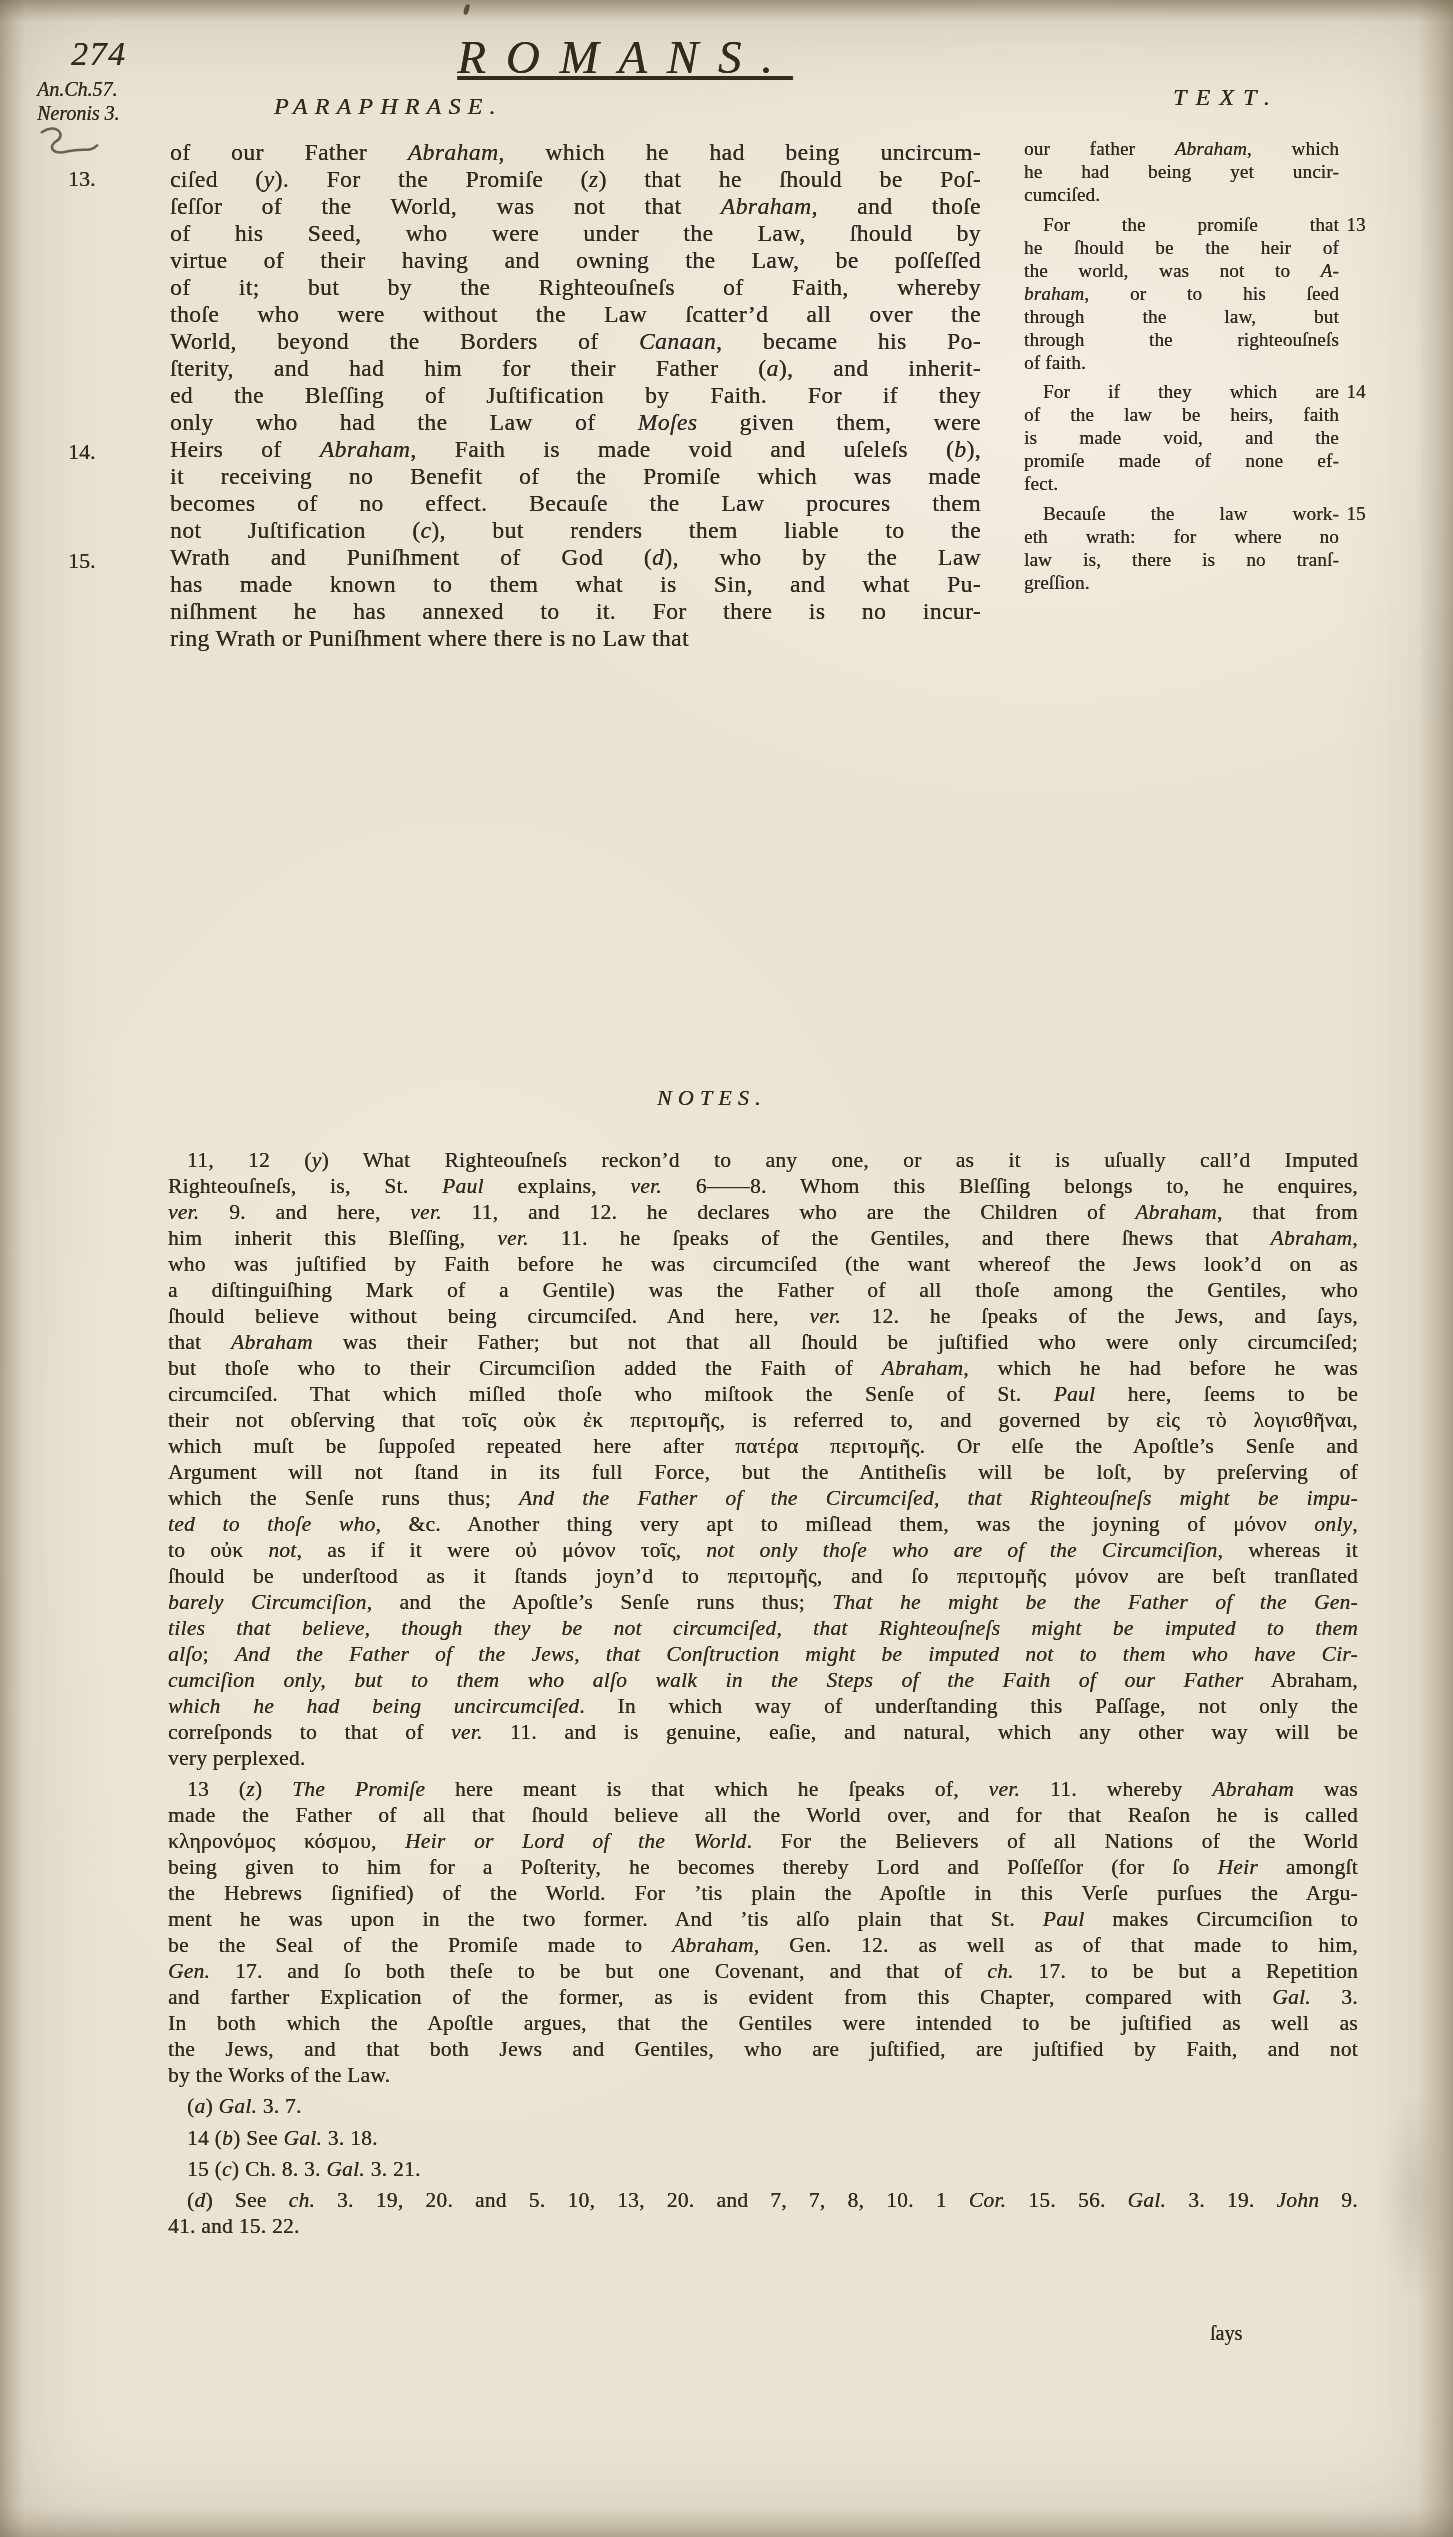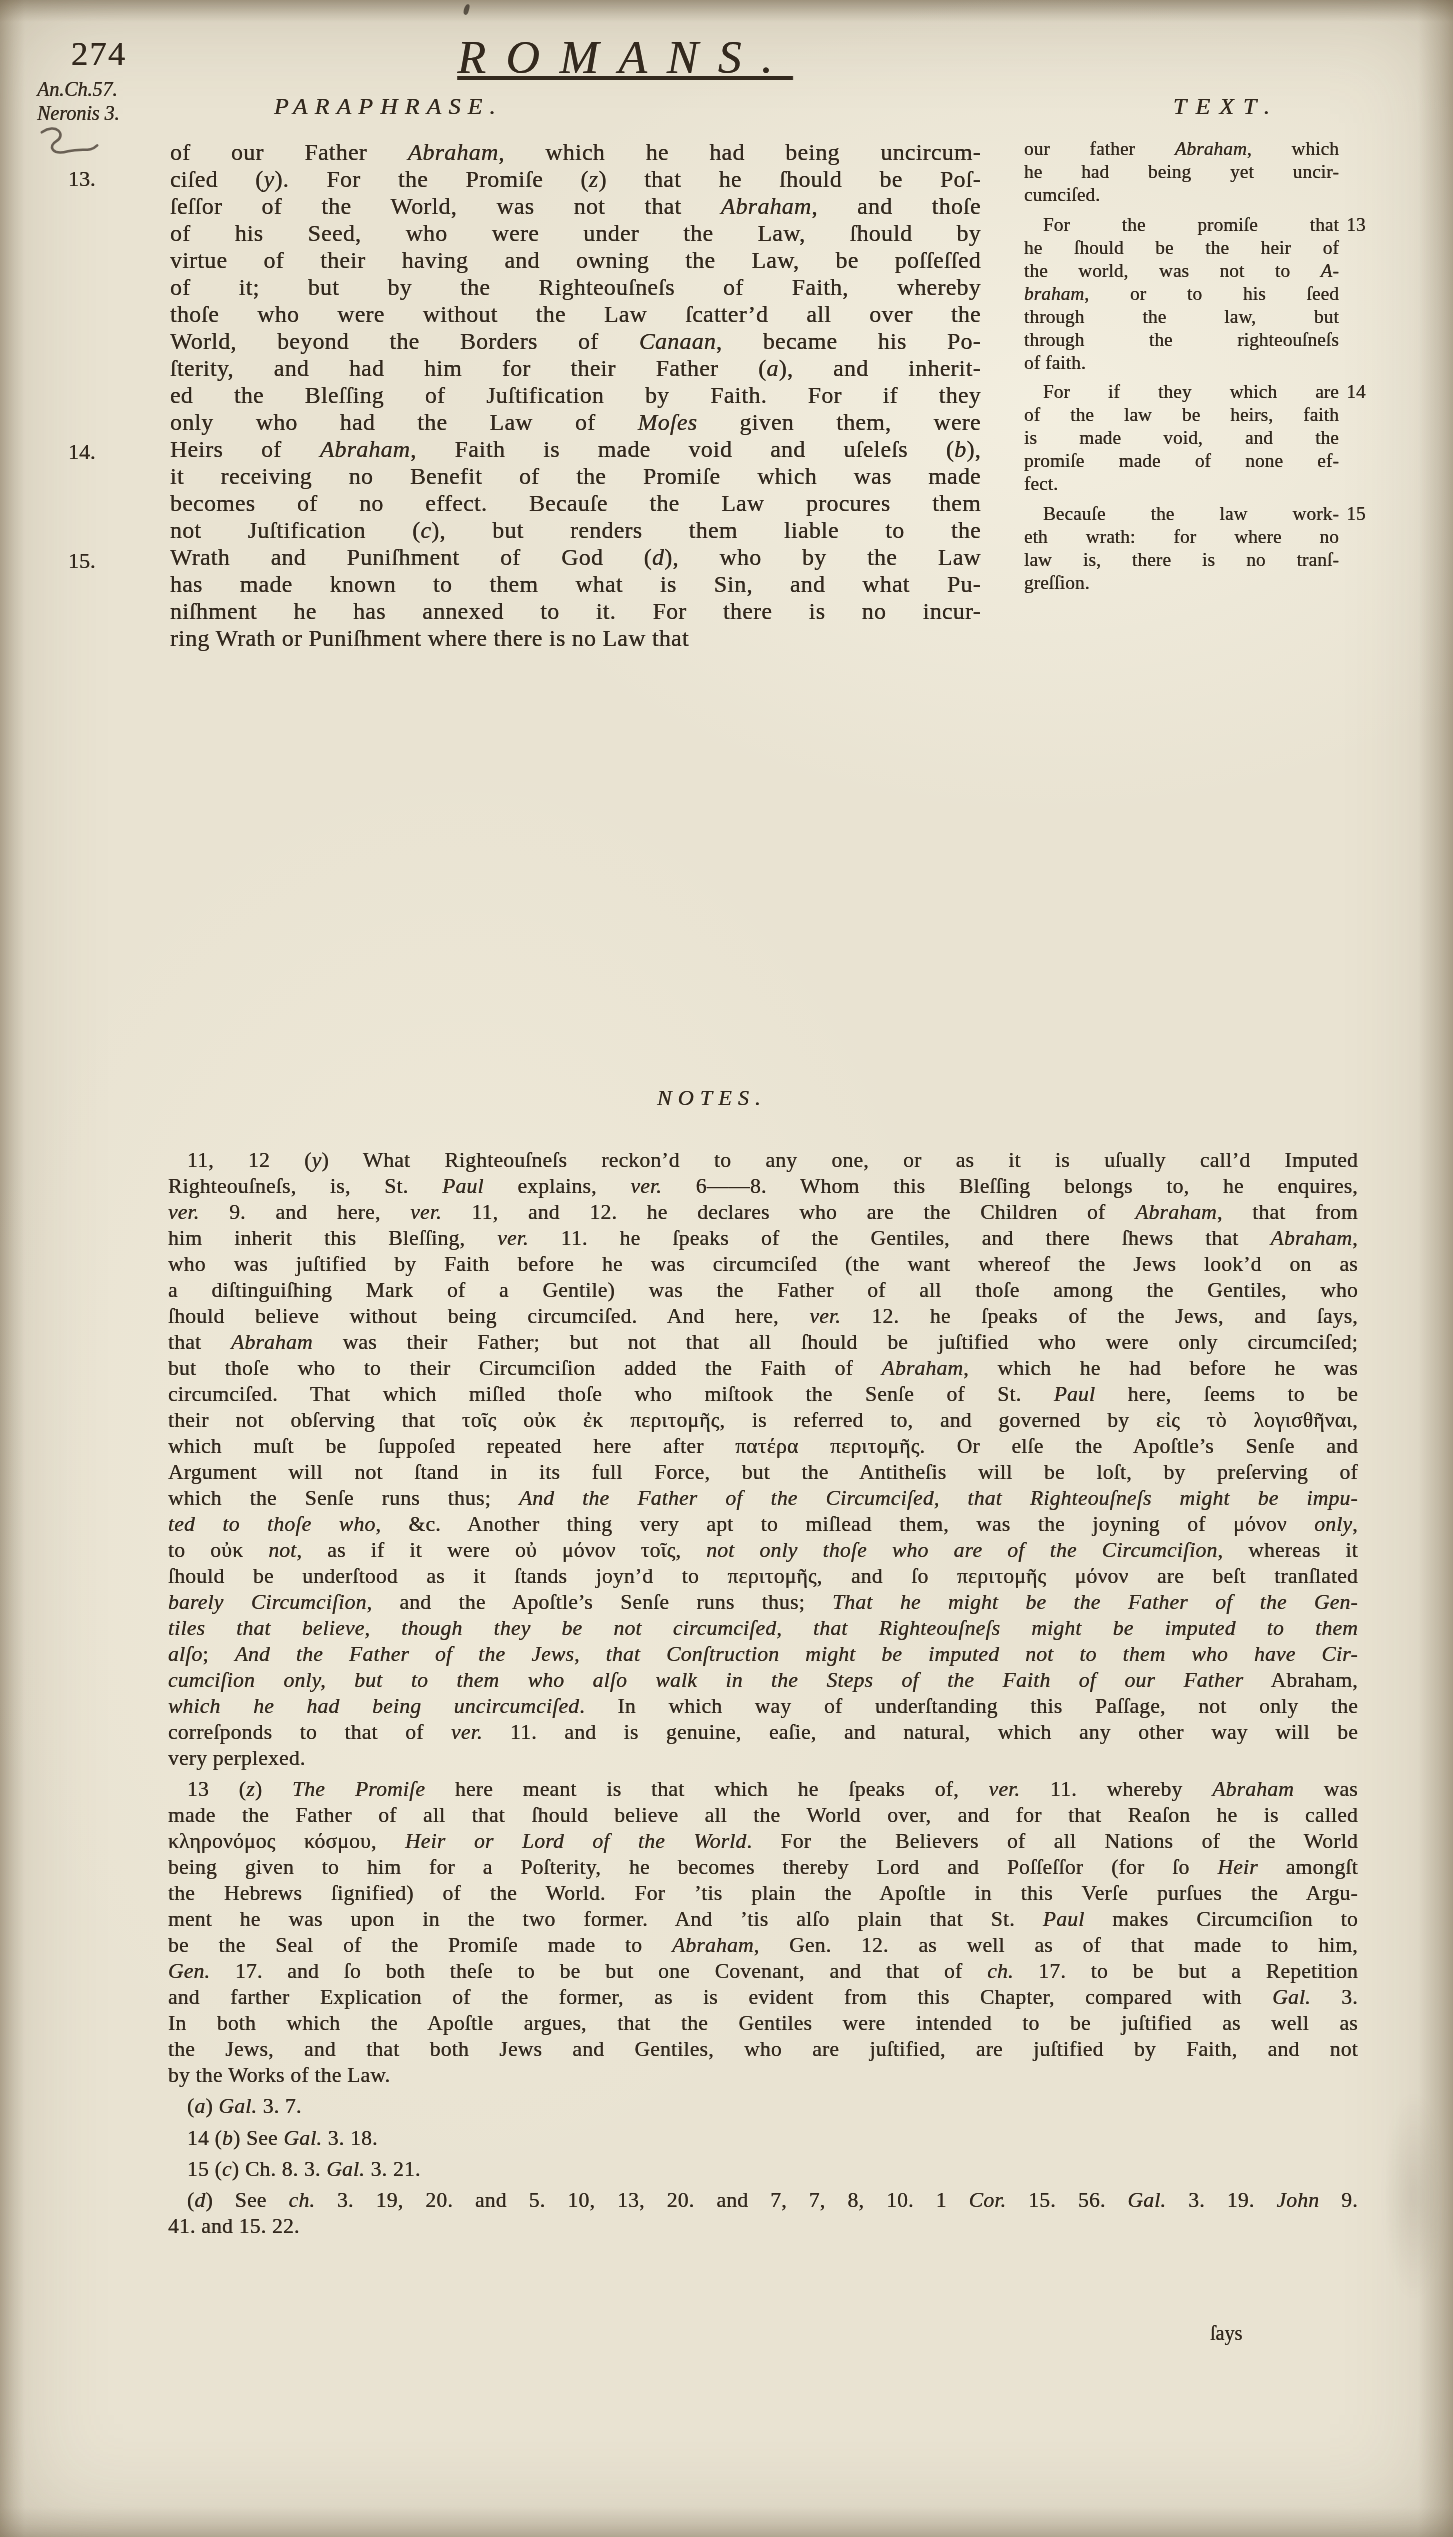--- a/index.html
+++ b/index.html
@@ -16,29 +16,29 @@
       linear-gradient(-90deg, rgba(105,88,60,.32), rgba(105,88,60,0) 35px),
       linear-gradient(180deg, rgba(95,80,55,.40), rgba(95,80,55,0) 22px),
       linear-gradient(0deg, rgba(95,80,55,.26), rgba(95,80,55,0) 31px),
       var(--paper,#e9e3d2);
     box-shadow: inset 0 0 103px rgba(95,78,52,.30), inset 0 0 13.3px rgba(95,78,52,.18);
     text-shadow: 0.2px 0 0 currentColor;
   }
 
   .abs { position:absolute; }
 
-  .page-number { left:71px; top:35px; font-size:34px; letter-spacing:1.5px; }
+  .page-number { left:71px; top:35px; font-size:34px; font-style:italic; letter-spacing:1.5px; }
   .title { left:625px; top:29.5px; transform:translateX(-50%); white-space:nowrap;
            font-size:47px; font-style:italic; font-weight:normal; letter-spacing:0.42em;text-decoration:underline; }
   .margin-note { left:37px; top:78px; font-style:italic; font-size:20px; line-height:23.6px; white-space:nowrap; }
   .ornament { left:37px; top:125px; }
 
   .col-head { font-style:italic; font-size:24px; letter-spacing:0.30em; white-space:nowrap; }
   .para-head { left:274px; top:93px; }
-  .text-head { left:1173px; top:93px; letter-spacing:0.38em; }
+  .text-head { left:1173px; top:84px; letter-spacing:0.38em; }
 
   .vnum-left { left:68px; width:59px; font-size:22px; }
 
   .paraphrase { left:170px; top:139px; width:811px; font-size:23.6px; line-height:27px; letter-spacing:0.4px; }
 
   .textcol { left:1024px; top:137px; width:315px; font-size:19px; line-height:23px; letter-spacing:0.2px; }
   .tpara { position:relative; margin-bottom:6.6px; }
   .vnum-right { position:absolute; left:calc(100% + 7.4px); top:0; font-style:normal; }
 
   .notes-head { left:657px; top:1085px; font-style:italic; font-size:22px; letter-spacing:0.28em; white-space:nowrap; }

